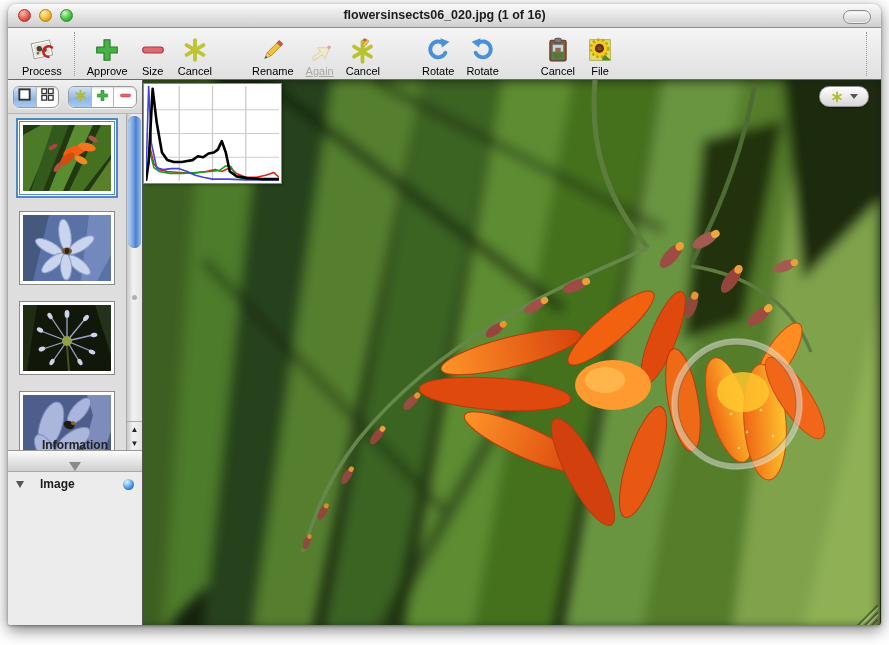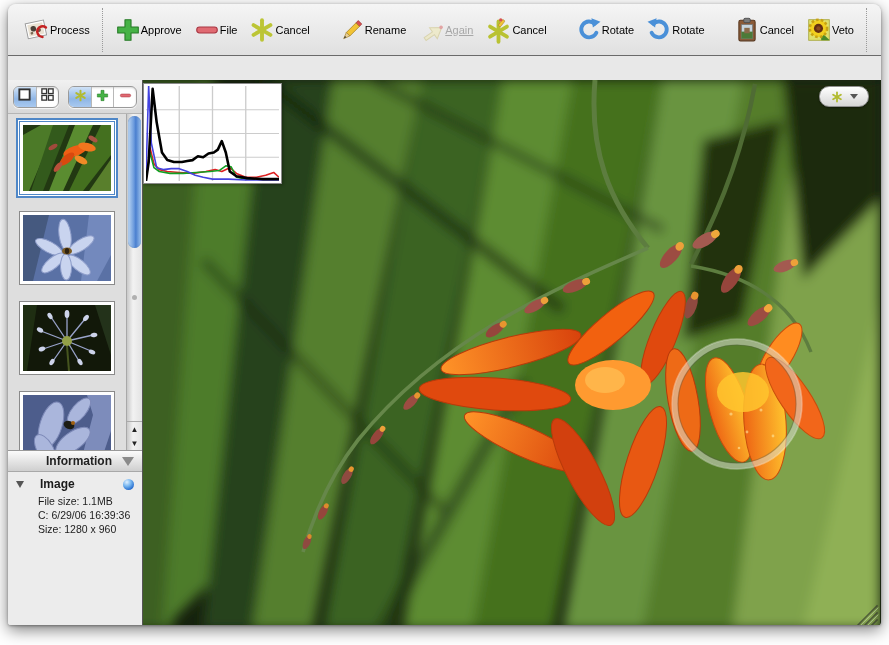--- a/index.html
+++ b/index.html
@@ -14,21 +14,21 @@
   .light{width:13px;height:13px;border-radius:50%;}
   .light.red{background:radial-gradient(circle at 35% 28%,#ffc0b8,#ee6a5a 45%,#c93a2e 80%);border:1px solid #a33;box-sizing:border-box;}
   .light.yellow{background:radial-gradient(circle at 35% 28%,#ffeeb8,#f8c34a 45%,#d8951d 80%);border:1px solid #a80;box-sizing:border-box;}
   .light.green{background:radial-gradient(circle at 35% 28%,#d2f5c8,#5ecf52 45%,#28a32a 80%);border:1px solid #383;box-sizing:border-box;}
   .title{position:absolute;left:0;right:0;top:4px;text-align:center;font-size:12.5px;font-weight:bold;color:#1c1c1c;}
   .capsule{position:absolute;right:10px;top:6px;width:26px;height:12px;border-radius:7px;
     background:linear-gradient(#ffffff,#cccccc);border:1px solid #8a8a8a;box-shadow:inset 0 0 0 1px #eee;}
   
   .toolbar{position:relative;height:52px;background:linear-gradient(#f5f5f5,#e0e0e0);
     border-bottom:1px solid #6a6a6a;display:flex;align-items:flex-start;padding:3px 8px 0 8px;box-sizing:border-box;}
-  .tbtn{display:flex;flex-direction:row;align-items:center;justify-content:flex-end;height:46px;
+  .tbtn{display:flex;flex-direction:column;align-items:center;justify-content:flex-end;height:46px;
     padding:0 6px;font-size:11px;color:#000;cursor:default;}
   .tbtn .ico{height:30px;display:flex;align-items:center;justify-content:center;}
   .tbtn.disabled{color:#a8a8a8;text-decoration:underline;}
   .tbtn.disabled svg{opacity:.45;}
   .tsep{width:0;height:44px;border-left:1px dotted #9a9a9a;margin:1px 6px 0 6px;}.tspace-m{width:28px;}.tspace-l{width:30px;}
   .tflex{flex:1;}
   
   .content{position:absolute;top:76px;left:0;right:0;bottom:0;display:flex;}
   .sidebar{position:relative;width:135px;background:#dedede;border-right:1px solid #555;box-sizing:border-box;flex:none;}
   .ctrlstrip{height:34px;background:linear-gradient(#f1f1f1,#d8d8d8);border-bottom:1px solid #b5b5b5;
@@ -47,21 +47,21 @@
   .vscroll{position:absolute;top:34px;bottom:175px;right:0;width:16px;
     background:linear-gradient(to right,#c9c9c9,#f2f2f2 40%,#e3e3e3);border-left:1px solid #a8a8a8;box-sizing:border-box;}
   .sthumb{position:absolute;left:1px;top:2px;width:13px;height:132px;border-radius:7px;
     background:linear-gradient(to right,#bcd6f2,#6c9bdd 45%,#4a7fcf 60%,#9cc0ea);box-shadow:inset 0 0 1px #3a6ab0;}
   .sdot{position:absolute;left:5px;top:54%;width:5px;height:5px;border-radius:50%;background:#b0b0b0;}
   .sarrows{position:absolute;bottom:0;left:0;right:0;height:28px;border-top:1px solid #aaa;}
   .sarrows .a{height:14px;display:flex;align-items:center;justify-content:center;font-size:8px;color:#222;}
   
   .infopanel{position:absolute;bottom:0;left:0;right:0;height:175px;background:#ececec;border-top:1px solid #999;box-sizing:border-box;font-size:10.5px;}
   .infohead{height:20px;background:linear-gradient(#fbfbfb,#cfcfcf);border-bottom:1px solid #a8a8a8;
-    display:flex;align-items:center;justify-content:flex-end;gap:10px;padding:0 8px;font-size:12px;font-weight:600;color:#222;}
+    display:flex;align-items:center;justify-content:flex-end;gap:10px;padding:0 8px;font-size:12px;font-weight:600;color:#222;flex-direction:column;}
   .tri-dn{width:0;height:0;border-left:6px solid transparent;border-right:6px solid transparent;border-top:9px solid #8a8a8a;}
   .tri-sm{width:0;height:0;border-left:4.5px solid transparent;border-right:4.5px solid transparent;border-top:7px solid #555;flex:none;}
   .sec{padding:5px 8px 2px 8px;}
   .sechead{display:flex;align-items:center;gap:16px;font-size:12px;font-weight:bold;color:#1a1a1a;}
   .orb{width:11px;height:11px;border-radius:50%;margin-left:auto;
     background:radial-gradient(circle at 35% 28%,#dff0ff,#74b4ef 40%,#2268cc 78%,#0c3f92);}
   .seclines{margin:3px 0 0 22px;line-height:14px;color:#1c1c1c;}
   
   .main{position:relative;flex:1;overflow:hidden;background:#1a260f;}
   .photo{position:absolute;inset:0;}
@@ -190,20 +190,29 @@
       <rect x="2" y="2" width="5" height="5"></rect>
         <rect x="9" y="2" width="5" height="5"></rect>
       <rect x="2" y="9" width="5" height="5"></rect>
         <rect x="9" y="9" width="5" height="5"></rect>
     </g>
   </symbol>
 </svg>
 
 <div class="window">
 
+  <div class="titlebar">
+    <div class="lights">
+      <div class="light red"></div>
+      <div class="light yellow"></div>
+      <div class="light green"></div>
+    </div>
+    <div class="title">flowersinsects06_020.jpg (1 of 16)</div>
+    <div class="capsule"></div>
+  </div>
 
   <div class="toolbar">
     <div class="tbtn">
       <span class="ico">
           <svg width="28" height="28">
             <use href="#sym-process"></use>
           </svg>
         </span>
       <span>Process</span>
     </div>
@@ -215,21 +224,21 @@
           </svg>
         </span>
       <span>Approve</span>
     </div>
     <div class="tbtn">
       <span class="ico">
           <svg width="26" height="26">
             <use href="#sym-minus"></use>
           </svg>
         </span>
-      <span>File</span>
+      <span>Size</span>
     </div>
     <div class="tbtn">
       <span class="ico" style="color:#bcc535">
           <svg width="26" height="26">
             <use href="#sym-ast"></use>
           </svg>
         </span>
       <span>Cancel</span>
     </div>
     <div class="tspace-m"></div>
@@ -282,21 +291,21 @@
           </svg>
         </span>
       <span>Cancel</span>
     </div>
     <div class="tbtn">
       <span class="ico">
           <svg width="26" height="26">
             <use href="#sym-sunflower"></use>
           </svg>
         </span>
-      <span>Veto</span>
+      <span>File</span>
     </div>
     <div class="tflex"></div>
     <div class="tsep"></div>
   </div>
 
   <div class="content">
 
     <div class="sidebar">
       <div class="ctrlstrip">
         <div class="seg">
@@ -436,25 +445,20 @@
         <div class="infohead">
           <span>Information</span>
           <span class="tri-dn"></span>
         </div>
         <div class="sec">
           <div class="sechead">
             <span class="tri-sm"></span>
             <span>Image</span>
             <span class="orb"></span>
           </div>
-          <div class="seclines">
-            <div>File size: 1.1MB</div>
-            <div>C: 6/29/06 16:39:36</div>
-            <div>Size: 1280 x 960</div>
-          </div>
         </div>
       </div>
     </div>
 
     <div class="main">
       <svg class="photo" width="737" height="549" viewBox="0 0 737 549" preserveAspectRatio="none">
         <rect width="737" height="549" fill="#16220e"></rect>
 
         <g filter="url(#blur6)">
           <polygon points="-20,0 70,0 30,549 -20,549" fill="#3c6020"></polygon>

